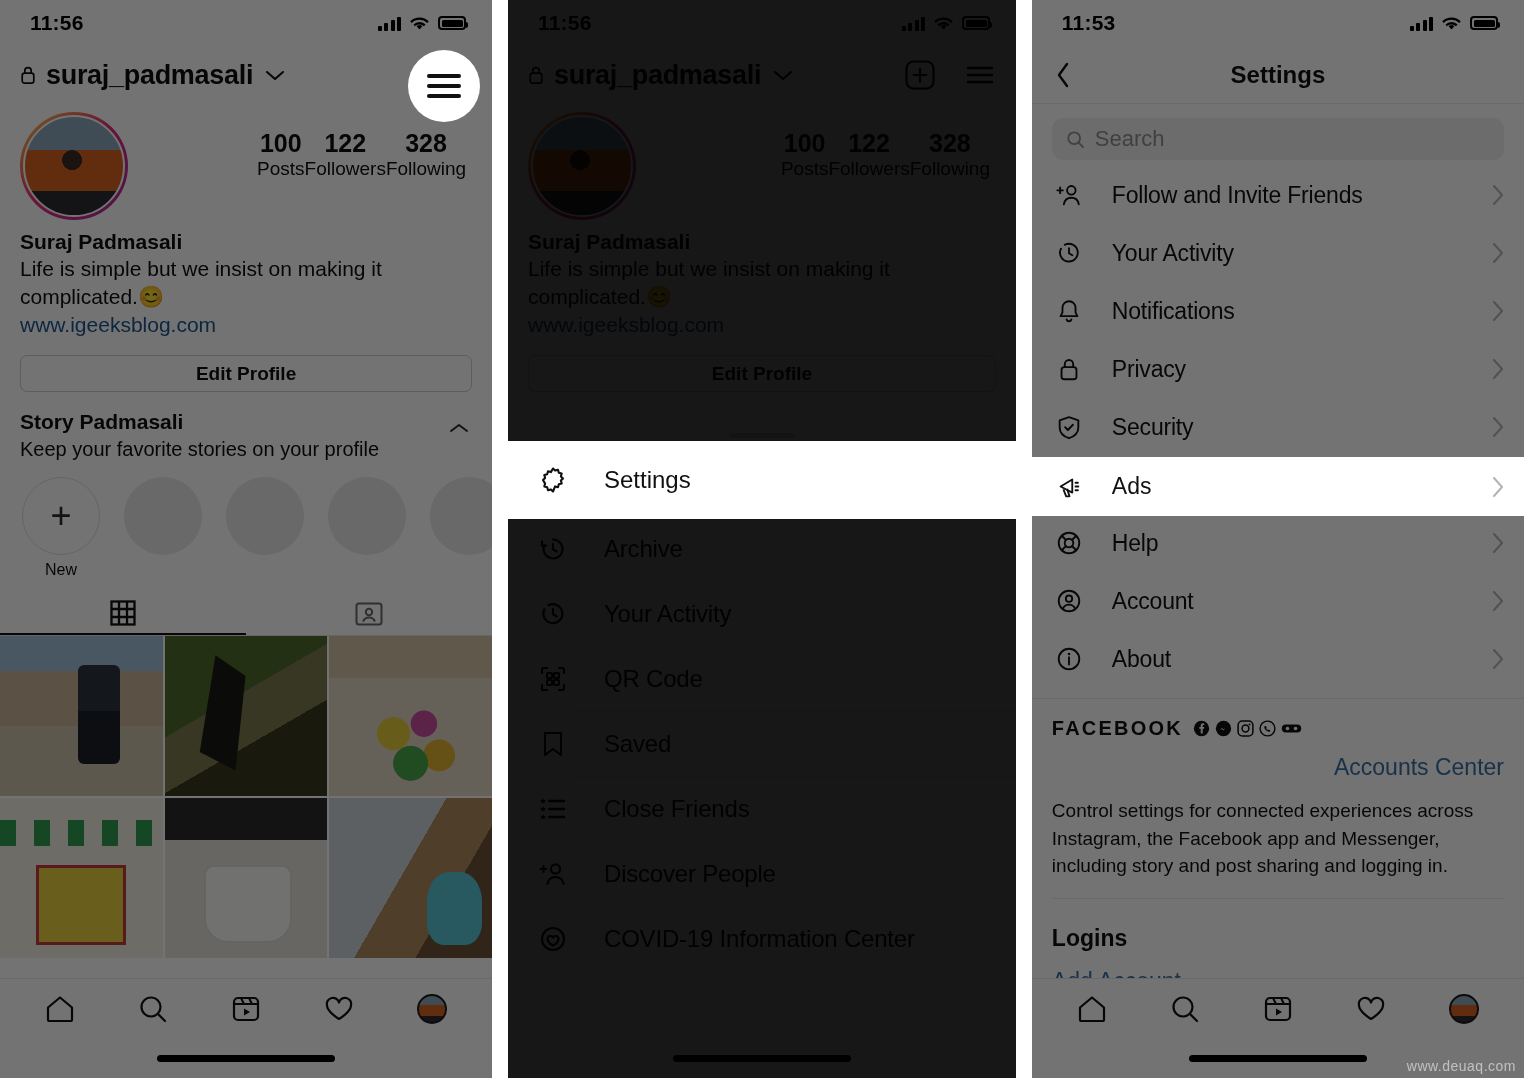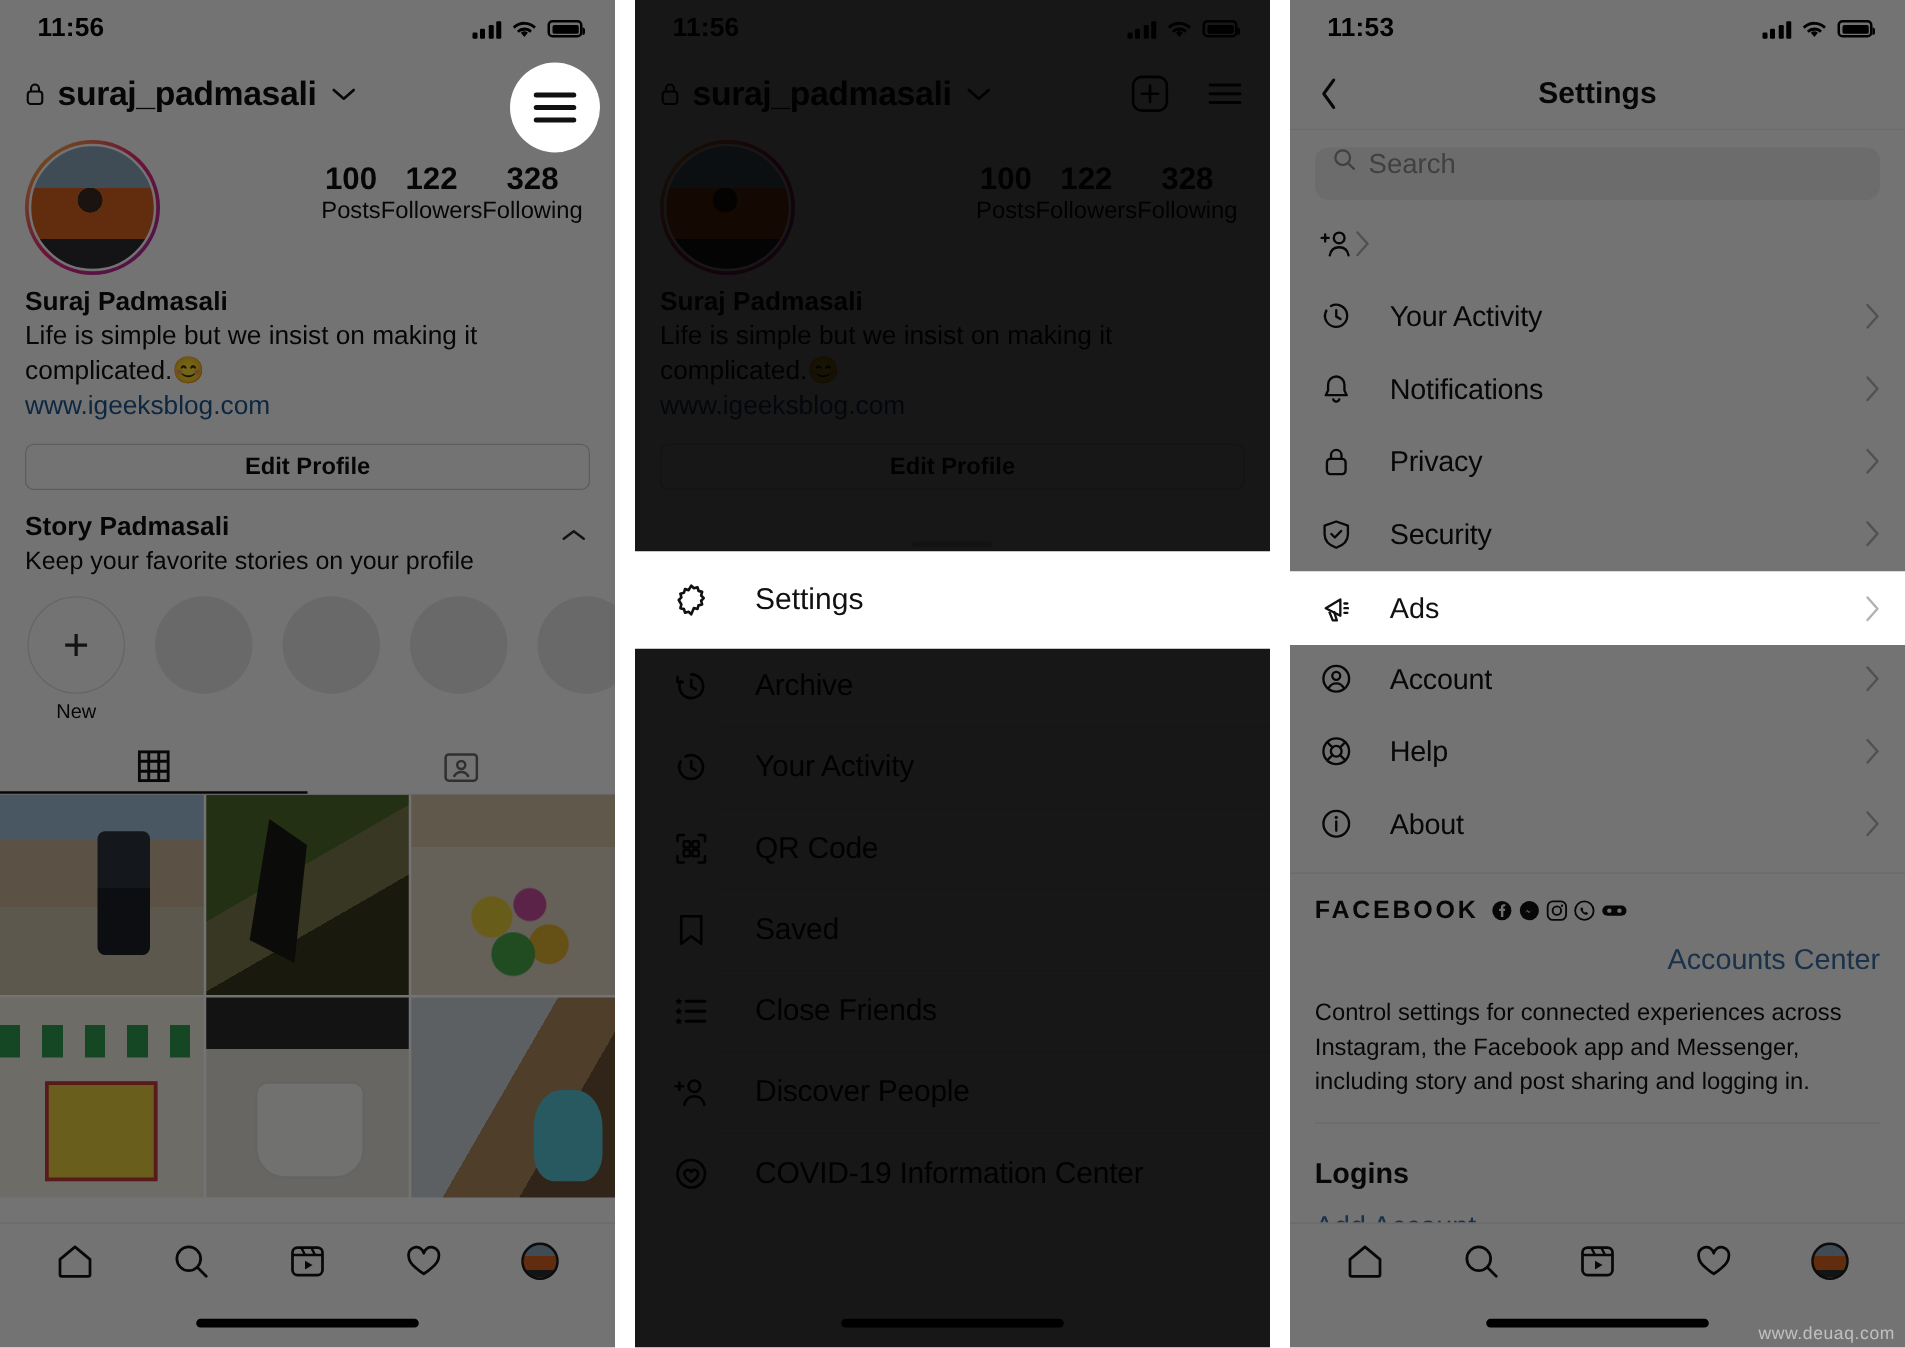--- a/index.html
+++ b/index.html
@@ -213,21 +213,21 @@
 
   
   .nav-head {
     height: 58px; display:flex; align-items:center; justify-content:center;
     position: relative; border-bottom: 1px solid #ededed;
   }
   .nav-head .title { font-size: 24px; font-weight: 700; color:#111; }
   .back { position:absolute; left: 24px; top: 50%; transform: translateY(-50%); }
   .searchbar {
     margin: 14px 20px 6px; height: 42px; border-radius: 11px;
-    background:#efefef; display:flex; align-items:flex-start; padding: 0 14px; gap: 10px;
+    background:#efefef; display:flex; align-items:center; padding: 0 14px; gap: 10px;
   }
   .searchbar span { font-size: 22px; color:#8e8e8e; }
   .set-row {
     height: 58px; display:flex; align-items:center; padding: 0 20px 0 22px; position:relative;
   }
   .set-row .sl { font-size: 23px; color:#111; margin-left: 28px; flex:1; letter-spacing:-.2px; }
   .set-ico { width: 30px; height: 30px; flex:none; display:flex; align-items:center; justify-content:center; }
   .chev-r { color:#b3b3b3; }
   .fb-sep { height: 1px; background: #e9e9e9; margin: 10px 0 0; }
   .fb-block { padding: 18px 20px 0; }
@@ -661,20 +661,21 @@
       </div>
 
       <div class="set-row">
         <span class="set-ico">
           <svg viewBox="0 0 30 30" width="28" height="28">
               <circle cx="17.5" cy="10" r="4.6" fill="none" stroke="#111" stroke-width="2"></circle>
               <path d="M9.5 25c.8-4.6 4.1-7 8-7s7.2 2.4 8 7" fill="none" stroke="#111" stroke-width="2" stroke-linecap="round"></path>
               <path d="M5.5 7v6M2.5 10h6" stroke="#111" stroke-width="2" stroke-linecap="round"></path>
             </svg>
         </span>
+        <span class="sl">Follow and Invite Friends</span>
         <span class="chev-r">
           <svg viewBox="0 0 12 22" width="12" height="22">
               <path d="M2 2l8 9-8 9" fill="none" stroke="#b3b3b3" stroke-width="2" stroke-linecap="round" stroke-linejoin="round"></path>
             </svg>
         </span>
       </div>
 
       <div class="set-row">
         <span class="set-ico">
           <svg viewBox="0 0 30 30" width="28" height="28">
@@ -750,41 +751,41 @@
           <svg viewBox="0 0 12 22" width="12" height="22">
               <path d="M2 2l8 9-8 9" fill="none" stroke="#b3b3b3" stroke-width="2" stroke-linecap="round" stroke-linejoin="round"></path>
             </svg>
         </span>
       </div>
 
       <div class="set-row">
         <span class="set-ico">
           <svg viewBox="0 0 30 30" width="28" height="28">
               <circle cx="15" cy="15" r="11" fill="none" stroke="#111" stroke-width="2"></circle>
-              <circle cx="15" cy="12.5" r="3.4" fill="none" stroke="#111" stroke-width="2"></circle>
-              <path d="M8.4 23.2c1.3-2.8 3.8-4.3 6.6-4.3s5.3 1.5 6.6 4.3" fill="none" stroke="#111" stroke-width="2" stroke-linecap="round"></path>
-            </svg>
-        </span>
-        <span class="sl">Account</span>
+              <circle cx="15" cy="15" r="4.6" fill="none" stroke="#111" stroke-width="2"></circle>
+              <path d="M7.2 7.2l4.6 4.6M22.8 7.2l-4.6 4.6M7.2 22.8l4.6-4.6M22.8 22.8l-4.6-4.6" stroke="#111" stroke-width="2" stroke-linecap="round"></path>
+            </svg>
+        </span>
+        <span class="sl">Help</span>
         <span class="chev-r">
           <svg viewBox="0 0 12 22" width="12" height="22">
               <path d="M2 2l8 9-8 9" fill="none" stroke="#b3b3b3" stroke-width="2" stroke-linecap="round" stroke-linejoin="round"></path>
             </svg>
         </span>
       </div>
 
       <div class="set-row">
         <span class="set-ico">
           <svg viewBox="0 0 30 30" width="28" height="28">
               <circle cx="15" cy="15" r="11" fill="none" stroke="#111" stroke-width="2"></circle>
-              <circle cx="15" cy="15" r="4.6" fill="none" stroke="#111" stroke-width="2"></circle>
-              <path d="M7.2 7.2l4.6 4.6M22.8 7.2l-4.6 4.6M7.2 22.8l4.6-4.6M22.8 22.8l-4.6-4.6" stroke="#111" stroke-width="2" stroke-linecap="round"></path>
-            </svg>
-        </span>
-        <span class="sl">Help</span>
+              <circle cx="15" cy="12.5" r="3.4" fill="none" stroke="#111" stroke-width="2"></circle>
+              <path d="M8.4 23.2c1.3-2.8 3.8-4.3 6.6-4.3s5.3 1.5 6.6 4.3" fill="none" stroke="#111" stroke-width="2" stroke-linecap="round"></path>
+            </svg>
+        </span>
+        <span class="sl">Account</span>
         <span class="chev-r">
           <svg viewBox="0 0 12 22" width="12" height="22">
               <path d="M2 2l8 9-8 9" fill="none" stroke="#b3b3b3" stroke-width="2" stroke-linecap="round" stroke-linejoin="round"></path>
             </svg>
         </span>
       </div>
 
       <div class="set-row">
         <span class="set-ico">
           <svg viewBox="0 0 30 30" width="28" height="28">

